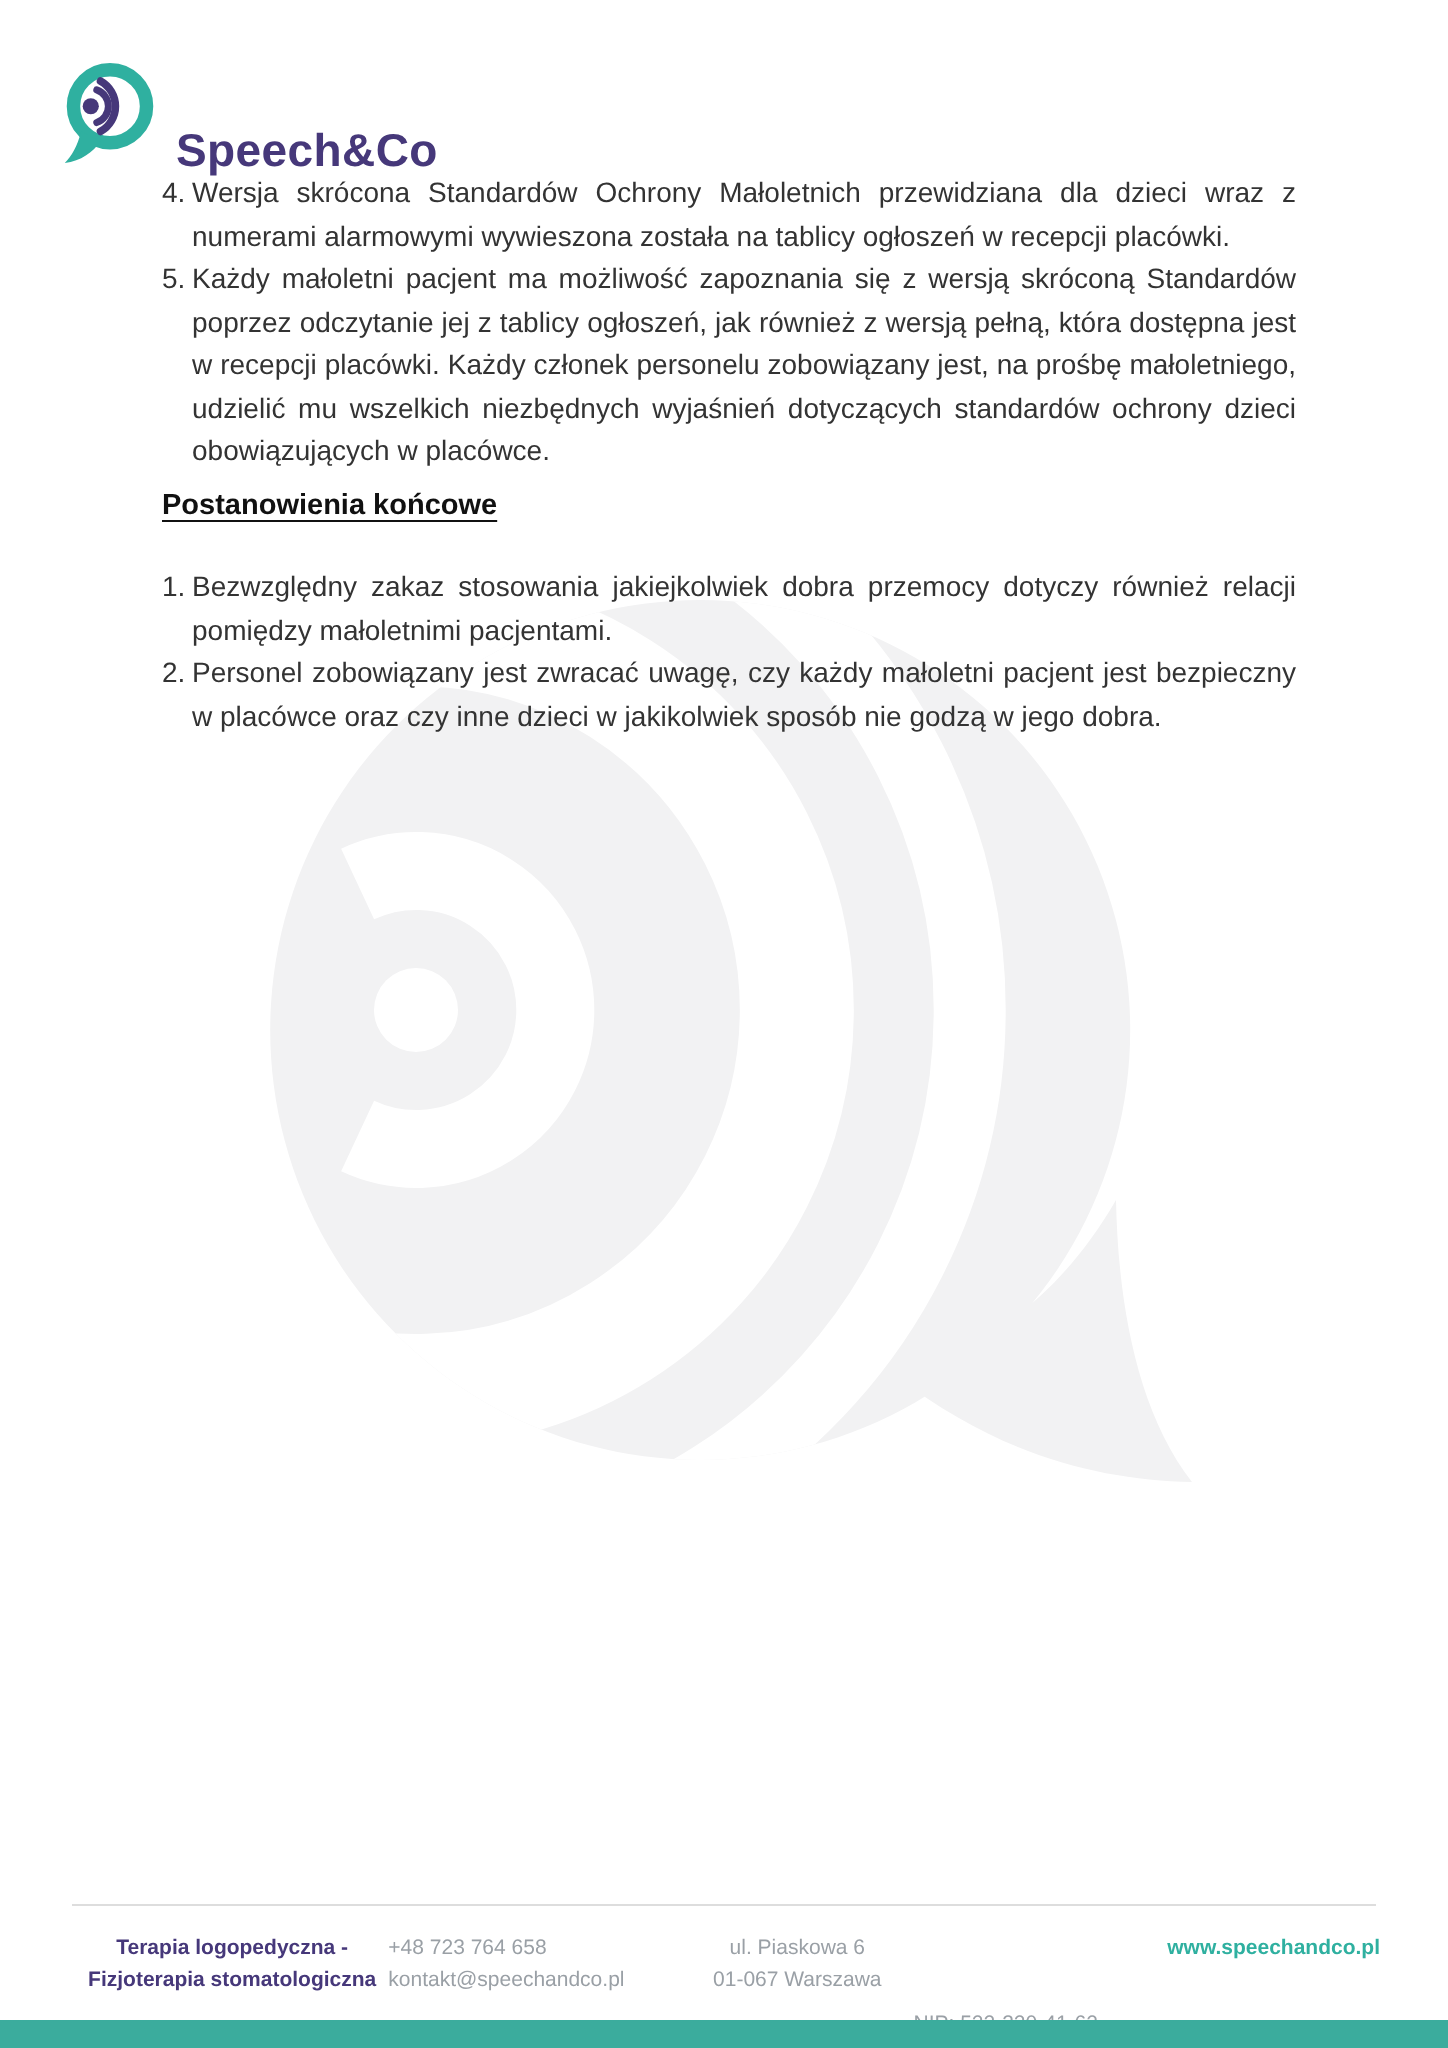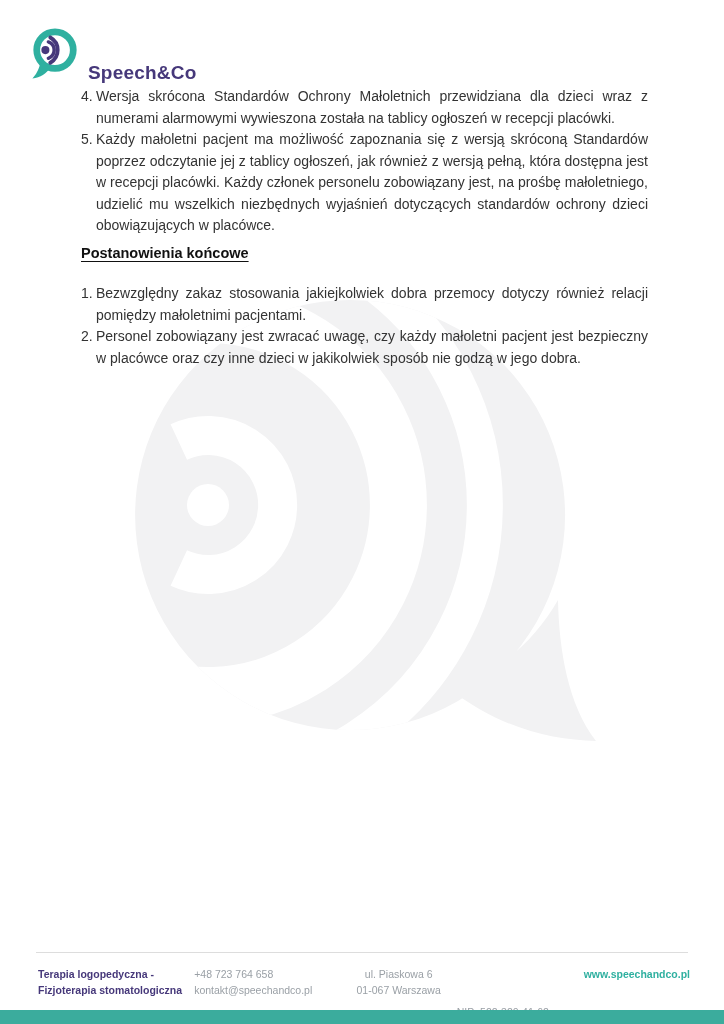--- a/index.html
+++ b/index.html
@@ -30,21 +30,21 @@
   .logo{
     position:absolute;left:30px;top:22px;z-index:2;
     display:flex;align-items:center;gap:8px;
   }
   .logo-icon{width:50px;height:54px;display:block;}
   .logo-bubble{stroke:var(--teal);fill:none;}
   .logo-tail{fill:var(--teal);}
   .logo-wave{stroke:var(--purple);fill:none;}
   .logo-dot{fill:var(--purple);}
   .logo-text{
-    font-size:19px;color:var(--purple);letter-spacing:.2px;
+    font-size:23px;color:var(--purple);letter-spacing:.2px;
     display:flex;align-items:baseline;
   }
   .logo-text .b{font-weight:700;}
   .logo-text .r{font-weight:700;margin-top:40px;}
   
   .content{
     position:absolute;left:81px;top:86px;width:567px;z-index:1;
     font-size:14px;line-height:21.5px;color:var(--text);
   }
   .para{
@@ -64,21 +64,21 @@
   
   .footer-divider{
     position:absolute;left:36px;right:36px;top:952px;height:1px;
     background:var(--divider);z-index:1;
   }
   .footer{
     position:absolute;left:38px;right:34px;top:966px;z-index:1;
     display:flex;
     font-size:10.5px;line-height:16px;color:var(--footer-gray);
   }
-  .fcol1{width:160px;color:var(--purple);font-weight:700;}
+  .fcol1{width:160px;color:var(--purple);font-weight:700;text-align:center;}
   .fcol2{width:150px;}
   .fcol3{width:119px;text-align:center;}
   .fcol4{width:130px;margin-top:38px;}
   .fcol5{flex:1;text-align:right;}
   .site-link{color:var(--teal);font-weight:700;text-decoration:none;cursor:pointer;}
   .teal-bar{
     position:absolute;left:0;right:0;bottom:0;height:14px;
     background:var(--bar);z-index:2;
   }
 </style>

